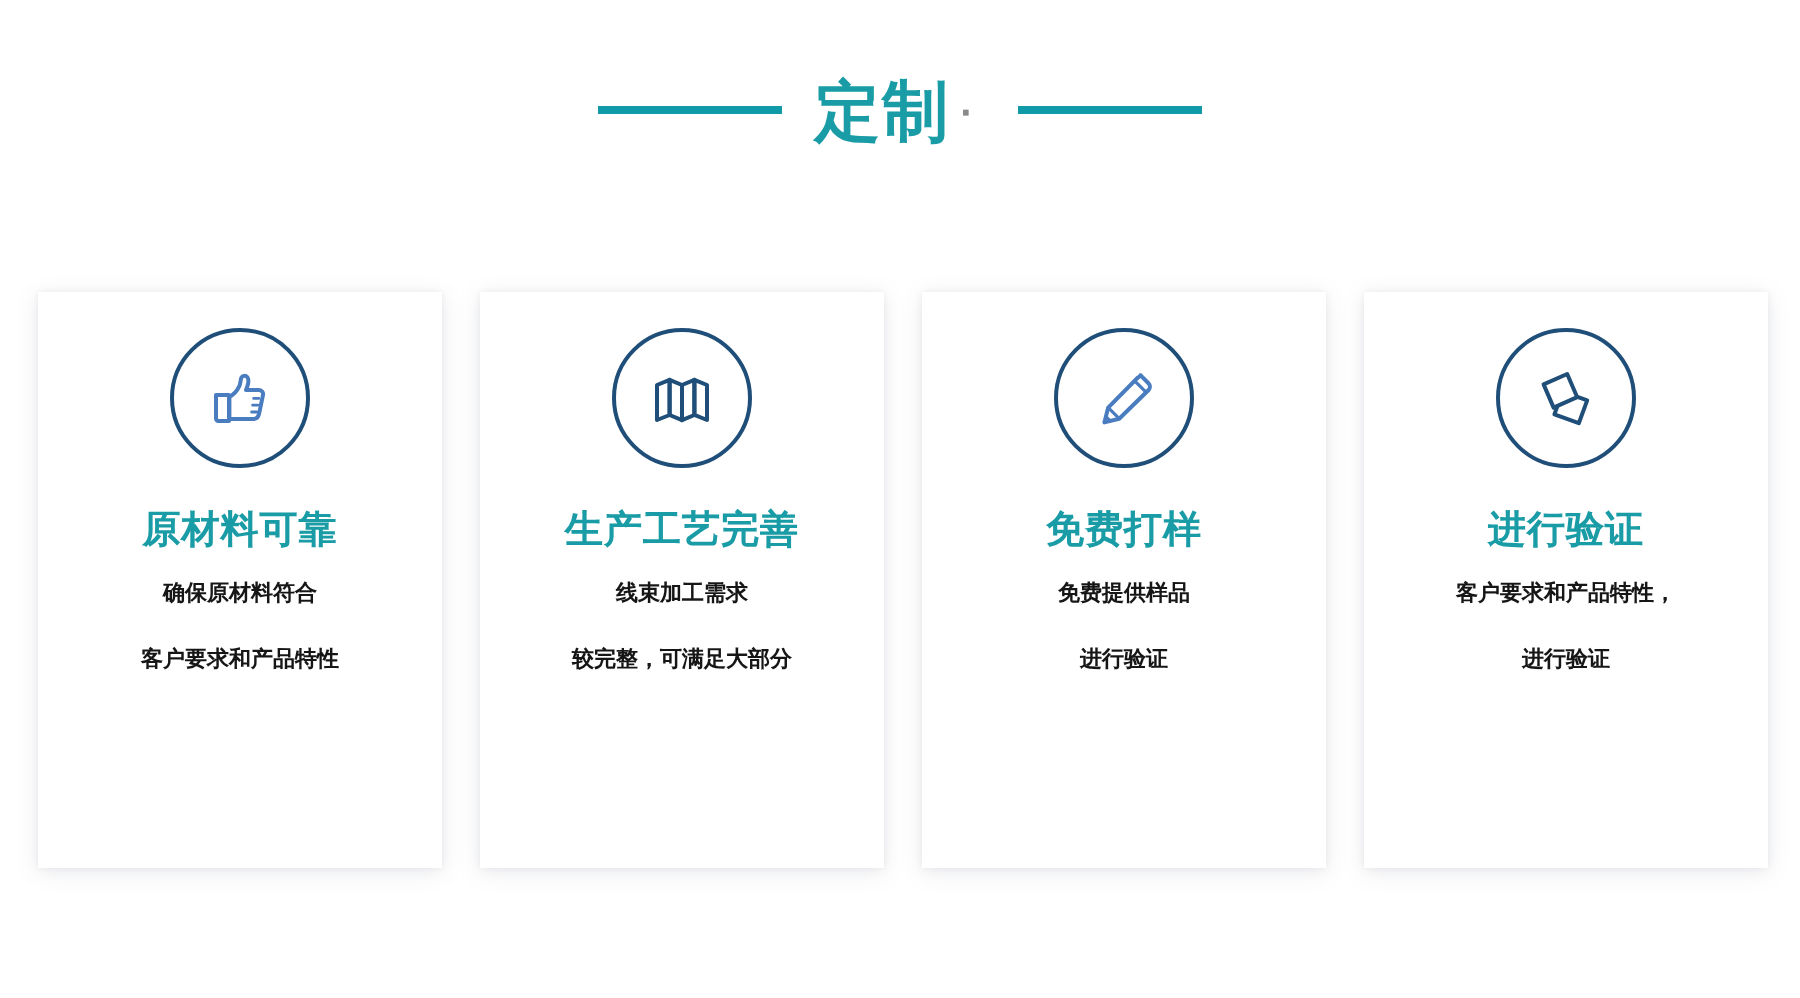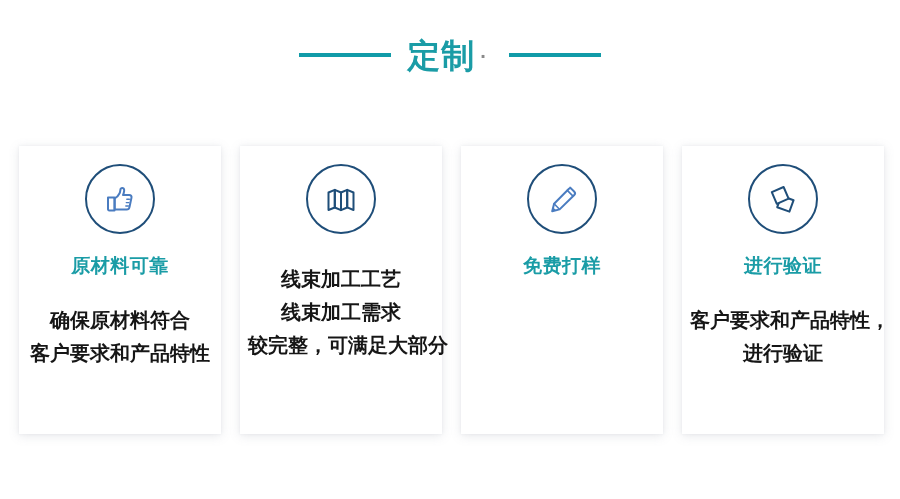--- a/index.html
+++ b/index.html
@@ -90,22 +90,22 @@
   .card-heading {
     margin-top: 22px;
     font-size: 19px;
     font-weight: bold;
     color: #1a9ca6;
     letter-spacing: 0.5px;
     line-height: 1;
     text-align: center;
   }
   .card-body {
-    margin-top: 29px;
-    font-size: 20px;
+    margin-top: 6px;
+    font-size: 11px;
     font-weight: bold;
     color: #161616;
     line-height: 33px;
     text-align: center;
     width: 100%;
     padding: 0 8px;
     box-sizing: border-box;
   }
   .card-body div { white-space: nowrap; }
 </style>
@@ -140,37 +140,41 @@
 
   <div class="card">
     <div class="icon-circle">
       <svg width="40" height="40" viewBox="0 0 40 40" fill="none">
         <path d="M7.5 13.5l6.3-2.6v17.6L7.5 31V13.5z" stroke="#1f4e79" stroke-width="2" stroke-linejoin="round"></path>
         <path d="M13.8 10.9l6.2 2.6v17.6l-6.2-2.6V10.9z" stroke="#1f4e79" stroke-width="2" stroke-linejoin="round"></path>
         <path d="M20 13.5l6.2-2.6v17.6L20 31.1V13.5z" stroke="#1f4e79" stroke-width="2" stroke-linejoin="round"></path>
         <path d="M26.2 10.9l6.3 2.6V31l-6.3-2.6V10.9z" stroke="#1f4e79" stroke-width="2" stroke-linejoin="round"></path>
       </svg>
     </div>
+    <div class="card-heading">生产工艺完善</div>
     <div class="card-body">
-      <div>线束加工工艺</div>
       <div>线束加工需求</div>
       <div>较完整，可满足大部分</div>
     </div>
   </div>
 
   <div class="card">
     <div class="icon-circle">
       <svg width="40" height="40" viewBox="0 0 40 40" fill="none">
         <path d="M28.2 8.6l3.9 3.9c1.1 1.1 1.1 2.6.2 3.5L17.6 30.4l-7.4 1.8 1.9-7.4L26.7 10c1-1 2.5-1 1.5-1.4z" stroke="#4a7cc0" stroke-width="2" stroke-linejoin="round"></path>
         <path d="M25.3 11.4l5.2 5.2" stroke="#4a7cc0" stroke-width="1.6" stroke-linecap="round"></path>
         <path d="M12.1 24.8l4.9 4.9" stroke="#4a7cc0" stroke-width="1.6" stroke-linecap="round"></path>
         <path d="M10.2 32.2l3.6-1.2-2.4-2.4-1.2 3.6z" fill="#4a7cc0"></path>
       </svg>
     </div>
     <div class="card-heading">免费打样</div>
+    <div class="card-body">
+      <div>免费提供样品</div>
+      <div>进行验证</div>
+    </div>
   </div>
 
   <div class="card">
     <div class="icon-circle">
       <svg width="40" height="40" viewBox="0 0 40 40" fill="none">
         <path d="M18.4 16.8l12.2 4.4-4.2 11.4-12.2-4.4 4.2-11.4z" stroke="#1f4e79" stroke-width="2" stroke-linejoin="round"></path>
         <path d="M8.8 13.2L20.6 8l5 11.6-11.8 5.2-5-11.6z" stroke="#1f4e79" stroke-width="2" stroke-linejoin="round" fill="#ffffff"></path>
       </svg>
     </div>
     <div class="card-heading">进行验证</div>

